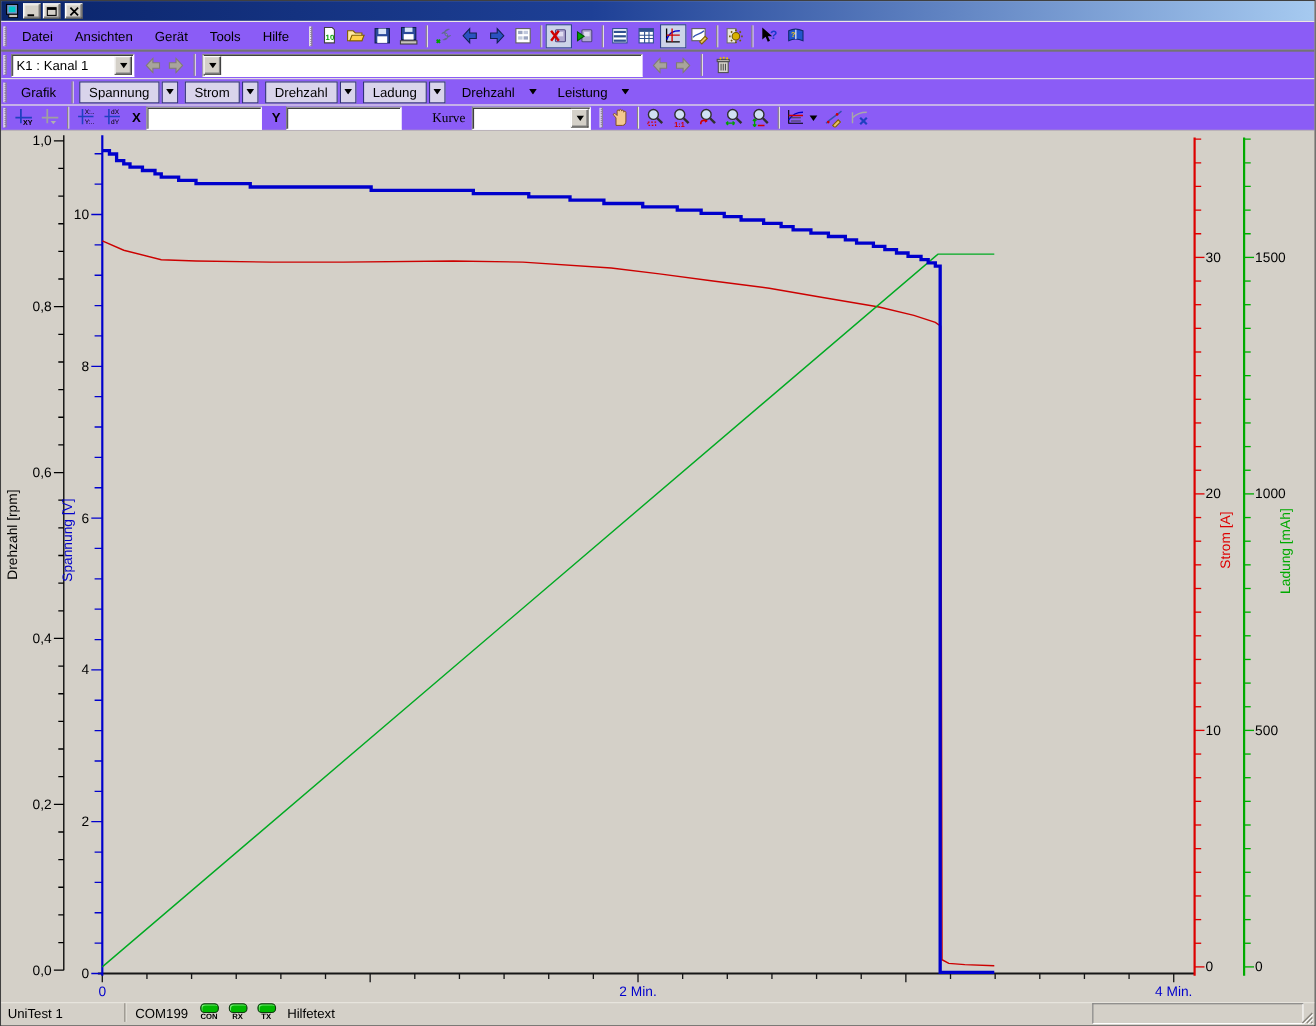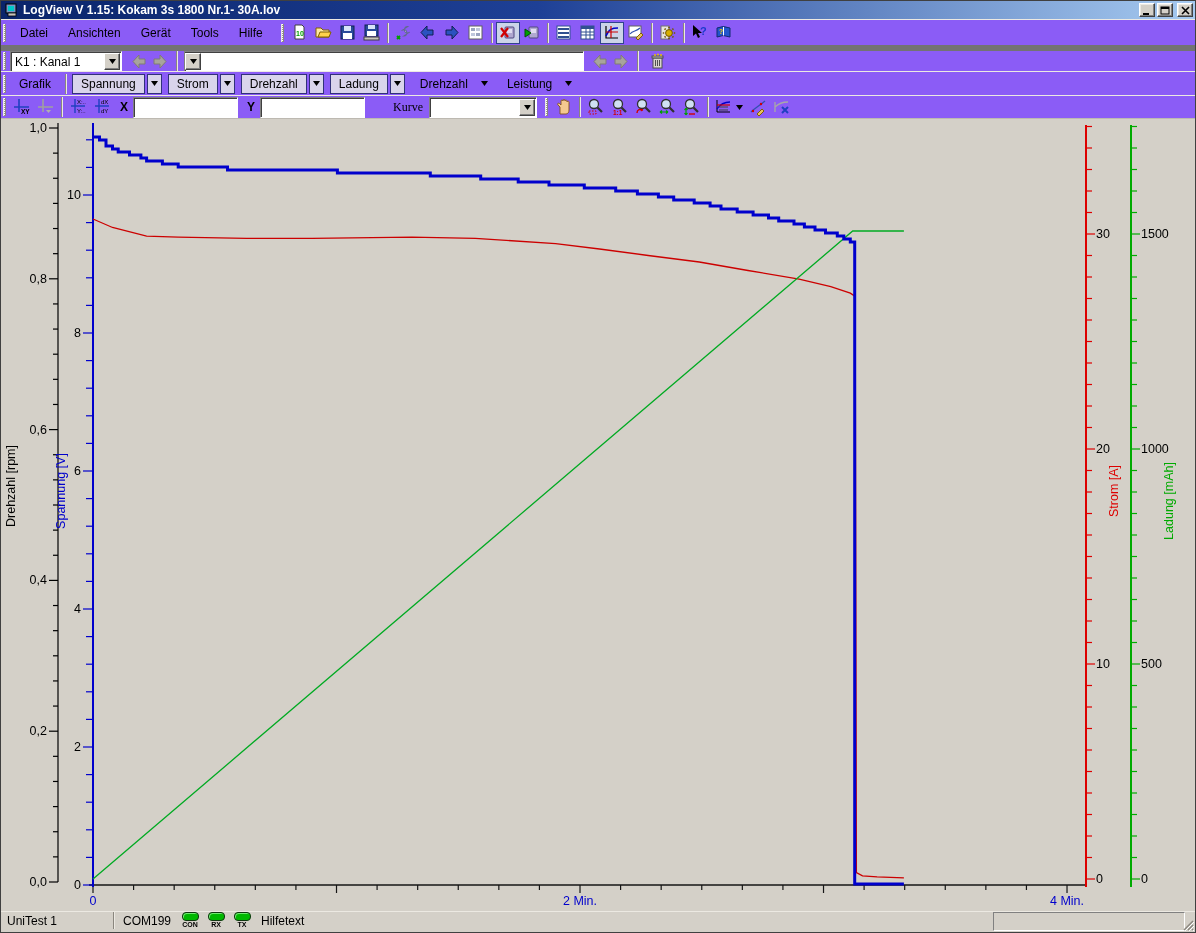--- a/index.html
+++ b/index.html
@@ -9,21 +9,21 @@
 
   
   .titlebar{height:18px;flex:0 0 18px;background:linear-gradient(90deg,#0a246a 0%,#1e4096 45%,#a6caf0 100%);display:flex;align-items:center;padding:0 2px;}
   .appicon{width:14px;height:14px;margin-left:2px;flex:0 0 14px;}
   .title-text{color:#ffffff;font-weight:bold;font-size:12px;margin-left:4px;flex:1;white-space:nowrap;overflow:hidden;}
   .winbtn{width:16px;height:14px;margin-left:2px;background:#d4d0c8;border:1px solid;border-color:#fff #404040 #404040 #fff;box-shadow:inset -1px -1px 0 #808080,inset 1px 1px 0 #ece9e2;display:flex;align-items:center;justify-content:center;padding:0;}
 
   
   .trow{display:flex;align-items:center;background:#8b5cf6;}
   .menurow{height:26px;flex:0 0 26px;border-top:1px solid #ece9e2;}
-  .channelrow{height:26px;flex:0 0 26px;border-top:6px solid #737373;}
+  .channelrow{height:26px;flex:0 0 26px;border-top:2px solid #737373;}
   .tabsrow{height:24px;flex:0 0 24px;border-top:1px solid #ece9e2;}
   .gtoolrow{height:24px;flex:0 0 24px;border-top:1px solid #ece9e2;border-bottom:1px solid #bdb9b1;}
   .grip{width:3px;height:18px;margin:0 4px 0 2px;border-left:1px solid #ece9e2;border-right:1px solid #8a867e;background:repeating-linear-gradient(180deg,#fff 0 1px,#9a968e 1px 2px);flex:0 0 3px;}
   .vsep{width:2px;height:20px;margin:0 3px;border-left:1px solid #8a867e;border-right:1px solid #ece9e2;flex:0 0 2px;}
   .menu-item{padding:2px 10px;color:#000;cursor:default;white-space:nowrap;}
   .ibtn{width:24px;height:22px;display:flex;align-items:center;justify-content:center;background:transparent;border:1px solid transparent;padding:0;flex:0 0 24px;}
   .ibtn.pressed{border:1px solid #31438f;background:#ccd4e8;}
   .smallbtn{width:21px;height:21px;display:flex;align-items:center;justify-content:center;background:transparent;border:1px solid transparent;padding:0;}
 
   
@@ -59,21 +59,20 @@
 <body>
 
 <div class="window">
 
   <div class="titlebar">
     <svg class="appicon" viewBox="0 0 14 14">
       <rect x="1" y="1" width="10" height="9" fill="#7a96c8" stroke="#000" stroke-width="1"></rect>
       <rect x="3" y="3" width="6" height="5" fill="#00c8c8"></rect>
       <rect x="3" y="10" width="8" height="3" fill="#c8c4bc" stroke="#000" stroke-width="0.8"></rect>
     </svg>
-    <span class="title-text">LogView V 1.15: Kokam 3s 1800 Nr.1- 30A.lov</span>
     <button class="winbtn">
       <svg width="10" height="9" viewBox="0 0 10 9">
           <rect x="1" y="7" width="6" height="2" fill="#000"></rect>
         </svg>
     </button>
     <button class="winbtn">
       <svg width="10" height="9" viewBox="0 0 10 9">
           <rect x="1" y="1" width="8" height="7" fill="none" stroke="#000" stroke-width="1"></rect>
           <rect x="1" y="1" width="8" height="2" fill="#000"></rect>
         </svg>

